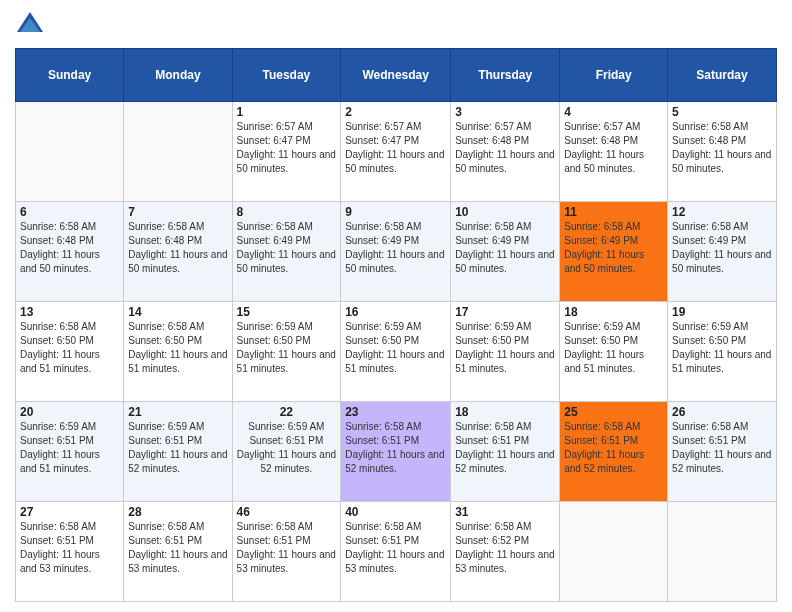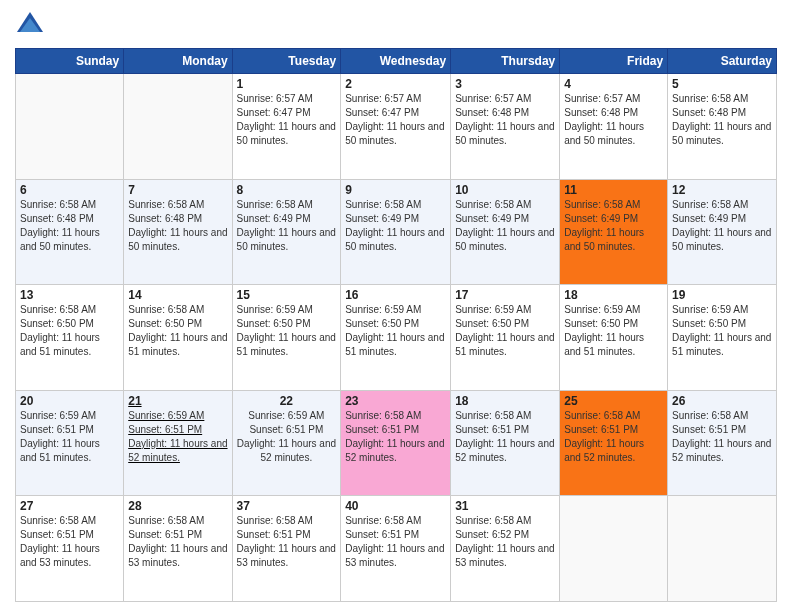--- a/index.html
+++ b/index.html
@@ -61,22 +61,22 @@
     }
     .calendar {
       flex: 1;
       border-collapse: collapse;
       width: 100%;
       font-size: 11px;
     }
     .calendar th {
       background: #2255a4;
       color: #fff;
-      padding: 5px 4px;
-      text-align: right;
+      padding: 19px 4px;
+      text-align: center;
       font-size: 12px;
       font-weight: bold;
       border: 1px solid #1a3e8a;
     }
     .calendar td {
       border: 1px solid #ccc;
       vertical-align: top;
       padding: 3px 4px;
       width: 113px;
       height: 80px;
@@ -257,33 +257,33 @@
 Daylight: 11 hours and 51 minutes.</div>
           </td>
         </tr>
         <tr>
           <td style="background: rgb(240, 244, 251);">
             <span class="day-num">20</span>
             <div class="day-info" style="white-space: pre-line;">Sunrise: 6:59 AM
 Sunset: 6:51 PM
 Daylight: 11 hours and 51 minutes.</div>
           </td>
-          <td style="background: rgb(240, 244, 251); text-decoration: underline;">
+          <td style="background: rgb(240, 244, 251);">
             <span class="day-num">21</span>
             <div class="day-info" style="white-space: pre-line;">Sunrise: 6:59 AM
 Sunset: 6:51 PM
 Daylight: 11 hours and 52 minutes.</div>
           </td>
           <td style="background: rgb(240, 244, 251); text-align: center;">
             <span class="day-num">22</span>
             <div class="day-info" style="white-space: pre-line;">Sunrise: 6:59 AM
 Sunset: 6:51 PM
 Daylight: 11 hours and 52 minutes.</div>
           </td>
-          <td style="background: #f9a8d4;">
+          <td style="background: #c4b5fd;">
             <span class="day-num">23</span>
             <div class="day-info" style="white-space: pre-line;">Sunrise: 6:58 AM
 Sunset: 6:51 PM
 Daylight: 11 hours and 52 minutes.</div>
           </td>
           <td style="background: rgb(240, 244, 251);">
             <span class="day-num">18</span>
             <div class="day-info" style="white-space: pre-line;">Sunrise: 6:58 AM
 Sunset: 6:51 PM
 Daylight: 11 hours and 52 minutes.</div>
@@ -308,21 +308,21 @@
 Sunset: 6:51 PM
 Daylight: 11 hours and 53 minutes.</div>
           </td>
           <td>
             <span class="day-num">28</span>
             <div class="day-info" style="white-space: pre-line;">Sunrise: 6:58 AM
 Sunset: 6:51 PM
 Daylight: 11 hours and 53 minutes.</div>
           </td>
           <td>
-            <span class="day-num">37</span>
+            <span class="day-num">46</span>
             <div class="day-info" style="white-space: pre-line;">Sunrise: 6:58 AM
 Sunset: 6:51 PM
 Daylight: 11 hours and 53 minutes.</div>
           </td>
           <td>
             <span class="day-num">40</span>
             <div class="day-info" style="white-space: pre-line;">Sunrise: 6:58 AM
 Sunset: 6:51 PM
 Daylight: 11 hours and 53 minutes.</div>
           </td>

